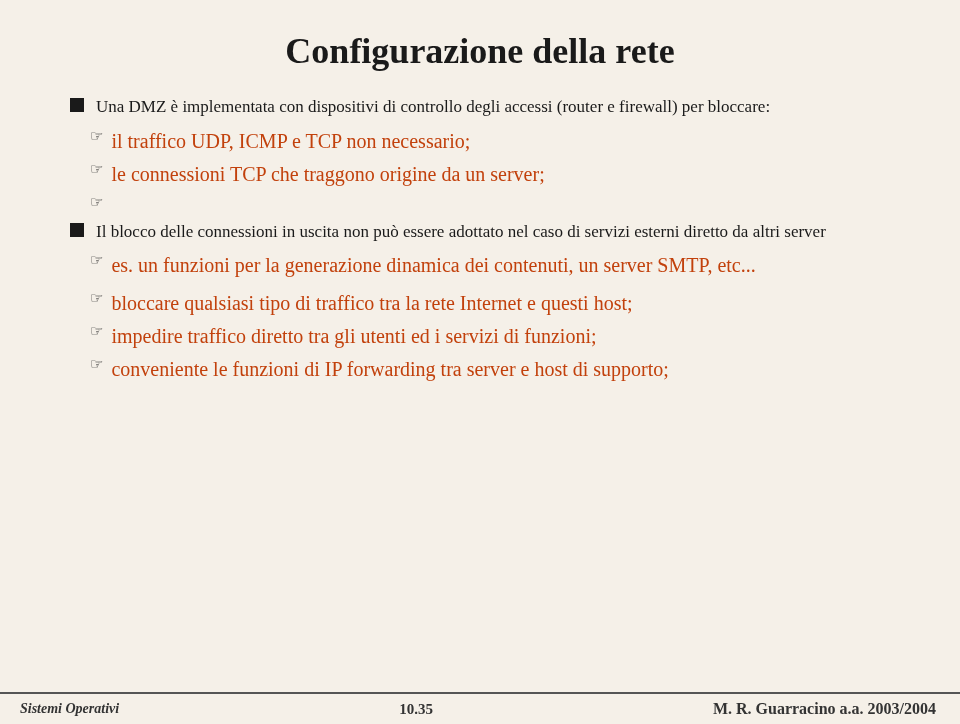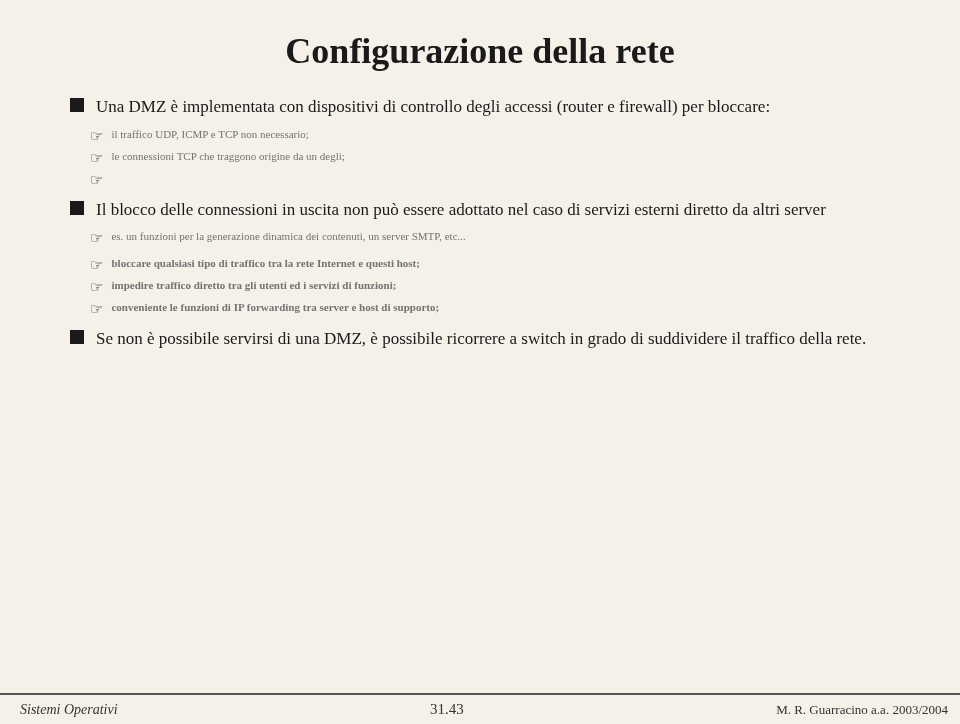--- a/index.html
+++ b/index.html
@@ -69,61 +69,62 @@
 
     .sub-bullet .hand-icon {
       margin-right: 8px;
       font-size: 15px;
       flex-shrink: 0;
       margin-top: 1px;
       color: #1a1a1a;
     }
 
     .sub-bullet .sub-text {
-      font-size: 11px;
-      color: #737373;
+      font-size: 20px;
+      color: #c2410c;
       line-height: 1.5;
       text-align: justify;
     }
 
     .sub-bullet .sub-text strong {
-      font-weight: bold;
+      font-weight: normal;
       margin-top: 20px;
     }
 
     .square-bullet {
       width: 14px;
       height: 14px;
       background: #1a1a1a;
       flex-shrink: 0;
       margin-right: 12px;
       margin-top: 4px;
     }
 
     .footer {
       display: flex;
       justify-content: space-between;
       align-items: center;
-      padding: 6px 12px 6px 20px;
+      padding: 6px 24px 6px 20px;
       border-top: 2px solid #555;
       background: #f5f0e8;
       font-size: 14px;
       color: #333;
+      font-weight: bold;
     }
 
     .footer-left {
       font-style: italic;
     }
 
     .footer-center {
       font-size: 15px;
     }
 
     .footer-right {
-      font-size: 13px;
+      font-size: 16px;
     }
   </style>
 </head>
 <body>
 
 <div class="page">
 
   <div class="main-content">
 
     <h1 class="title">Configurazione della rete</h1>
@@ -133,21 +134,21 @@
         <div class="square-bullet"></div>
         <span class="bullet-text">Una DMZ è implementata con dispositivi di controllo degli accessi (router e firewall) per bloccare:</span>
       </div>
       <div class="sub-bullets">
         <div class="sub-bullet">
           <span class="hand-icon">☞</span>
           <span class="sub-text">il traffico UDP, ICMP e TCP non necessario;</span>
         </div>
         <div class="sub-bullet">
           <span class="hand-icon">☞</span>
-          <span class="sub-text">le connessioni TCP che traggono origine da un degli;</span>
+          <span class="sub-text">le connessioni TCP che traggono origine da un server;</span>
         </div>
         <div class="sub-bullet">
           <span class="hand-icon">☞</span>
         </div>
       </div>
     </div>
 
     <div class="bullet-section">
       <div class="bullet-main">
         <div class="square-bullet"></div>
@@ -171,28 +172,22 @@
           <span class="hand-icon">☞</span>
           <span class="sub-text"><strong>impedire traffico diretto tra gli utenti ed i servizi di funzioni;</strong></span>
         </div>
         <div class="sub-bullet">
           <span class="hand-icon">☞</span>
           <span class="sub-text"><strong>conveniente le funzioni di IP forwarding tra server e host di supporto;</strong></span>
         </div>
       </div>
     </div>
 
-    <div class="bullet-section">
-      <div class="bullet-main">
-        <div class="square-bullet"></div>
-        <span class="bullet-text">Se non è possibile servirsi di una DMZ, è possibile ricorrere a switch in grado di suddividere il traffico della rete.</span>
-      </div>
-    </div>
 
   </div>
 
   <div class="footer">
     <span class="footer-left">Sistemi Operativi</span>
-    <span class="footer-center">31.43</span>
+    <span class="footer-center">10.35</span>
     <span class="footer-right">M. R. Guarracino a.a. 2003/2004</span>
   </div>
 
 </div>
 
 </body></html>

